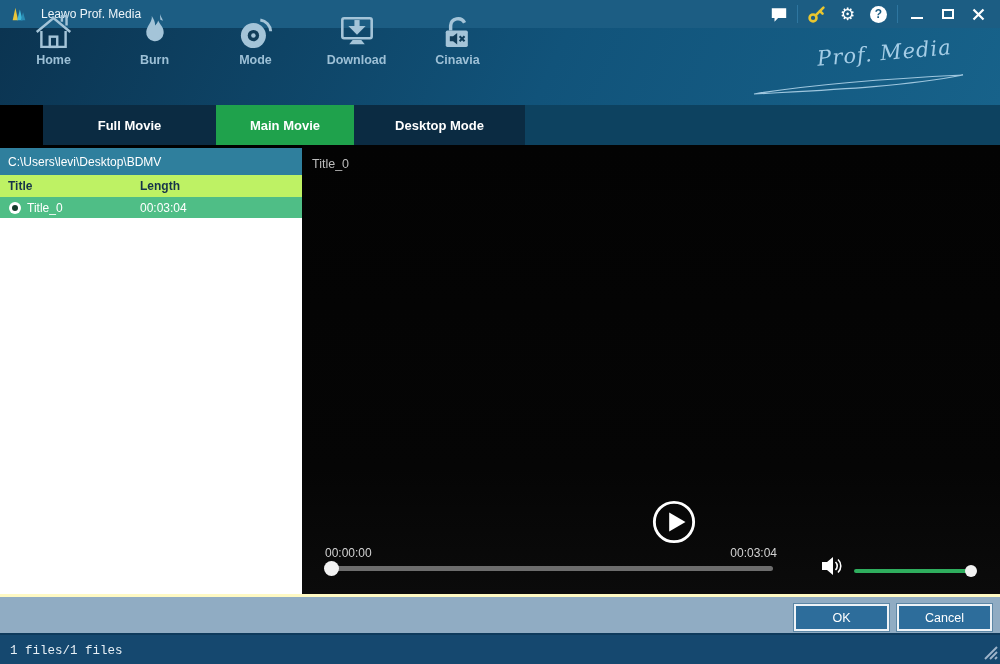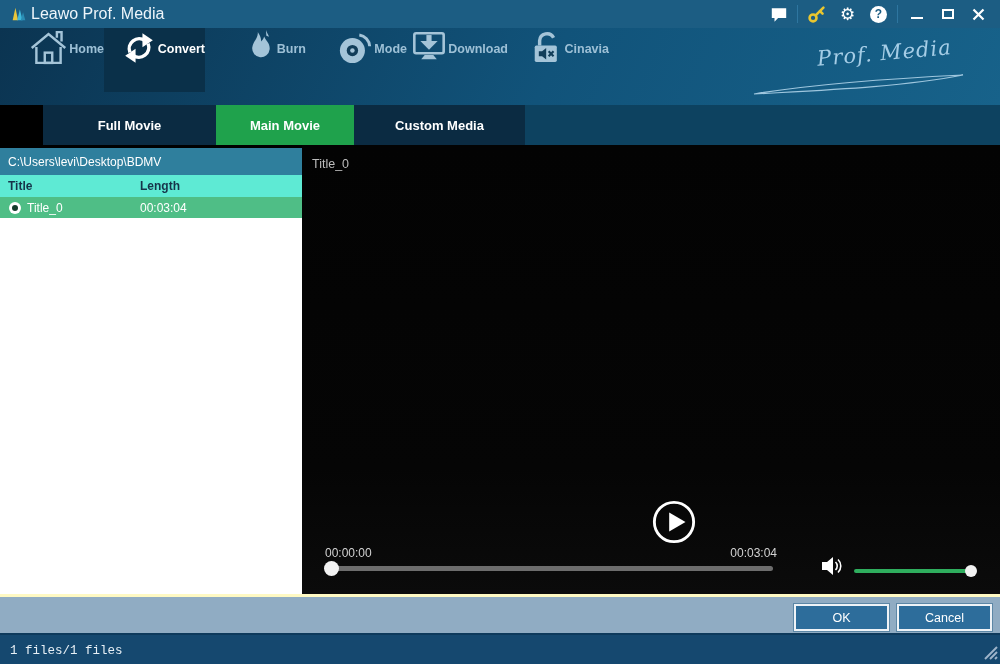--- a/index.html
+++ b/index.html
@@ -4,34 +4,34 @@
 <style>
   * { margin:0; padding:0; box-sizing:border-box; }
   html,body { width:1000px; height:664px; overflow:hidden; }
   body { font-family:"Liberation Sans","DejaVu Sans",sans-serif; }
   #app { position:absolute; left:0; top:0; width:1000px; height:664px; background:#000; }
 
   
   .titlebar { position:absolute; left:0; top:0; width:1000px; height:28px;
     background:#1c5d83; display:flex; align-items:center; }
   .app-logo { margin-left:10px; width:18px; height:18px; display:flex; }
-  .app-title { margin-left:3px; color:#eef5fa; font-size:16px; }
+  .app-title { margin-left:13px; color:#eef5fa; font-size:12px; }
   .tb-right { position:absolute; right:6px; top:0; height:28px; display:flex; align-items:center; }
   .tb-btn { width:31px; height:28px; display:flex; align-items:center; justify-content:center; cursor:default; }
   .tb-sep { width:1px; height:18px; background:#2e76a0; margin:0 3px; }
   .glyph-gear { color:#fff; font-size:17px; line-height:1; font-family:"DejaVu Sans",sans-serif; }
   .help-circle { width:17px; height:17px; border-radius:50%; background:#fff; color:#1c5d83;
     font-size:12px; font-weight:bold; display:flex; align-items:center; justify-content:center; }
   .min-shape { width:12px; height:2px; background:#fff; margin-top:8px; }
   .max-shape { width:12px; height:10px; border:2px solid #fff; }
 
   
   .nav { position:absolute; left:0; top:28px; width:1000px; height:77px;
     background:linear-gradient(115deg,#0b3451 0%,#11537a 55%,#17628a 100%); display:flex; padding-left:3px; }
-  .nav-item { width:101px; height:64px; display:flex; flex-direction:row; align-items:center;
+  .nav-item { width:101px; height:64px; display:flex; flex-direction:column; align-items:center;
     justify-content:flex-end; padding-bottom:25px; cursor:default; }
   .nav-item .nicon { height:42px; display:flex; align-items:center; justify-content:center; }
   .nav-item .nlabel { font-size:12.5px; font-weight:bold; color:#9dc0d6; margin-top:2px; }
   .nav-item.active { background:#0a3049; }
   .nav-item.active .nlabel { color:#ffffff; }
   .brand { position:absolute; right:48px; top:13px; transform:rotate(-5deg);
     font-family:"DejaVu Serif",serif; font-style:italic; font-size:21px; letter-spacing:1px; color:#a5cde6; }
   .brand-swoosh { position:absolute; right:34px; top:46px; }
 
   
@@ -40,21 +40,21 @@
     display:flex; align-items:center; justify-content:center; cursor:default; }
   .tab-0 { width:173px; } .tab-1 { width:138px; } .tab-2 { width:171px; }
   .tab.active { background:#1fa24c; }
 
   
   .content { position:absolute; left:0; top:145px; width:988px; height:449px; background:#000; }
 
   .left-panel { position:absolute; left:0; top:0; width:302px; height:449px; background:#000; }
   .path-bar { position:absolute; left:0; top:3px; width:302px; height:27px; background:#2f7f9d;
     color:#fff; font-size:12px; display:flex; align-items:center; padding-left:8px; }
-  .list-header { position:absolute; left:0; top:30px; width:302px; height:22px; background:#5eead4;
+  .list-header { position:absolute; left:0; top:30px; width:302px; height:22px; background:#bef264;
     color:#16344a; font-size:12px; font-weight:bold; display:flex; align-items:center; }
   .col-title { position:absolute; left:8px; }
   .col-length { position:absolute; left:140px; }
   .list-row { position:absolute; left:0; top:52px; width:302px; height:21px; background:#4fbe86;
     color:#fff; font-size:12px; display:flex; align-items:center; cursor:default; }
   .radio { position:absolute; left:9px; width:12px; height:12px; border-radius:50%; background:#fff;
     display:flex; align-items:center; justify-content:center; }
   .radio-dot { width:6px; height:6px; border-radius:50%; background:#123c2a; }
   .row-title { position:absolute; left:27px; }
   .row-length { position:absolute; left:140px; }
@@ -147,33 +147,20 @@
             <path d="M4 20 L22 5 L40 20"></path>
             <path d="M31 9 v-6 h5 v10"></path>
             <path d="M9 19 v17 h26 v-17"></path>
             <rect x="18" y="25" width="8" height="11"></rect>
           </g>
         </svg>
       </span>
       <span class="nlabel">Home</span>
     </div>
 
-    <div class="nav-item active">
-      <span class="nicon">
-        <svg viewBox="0 0 44 44" width="38" height="38">
-          <g fill="none" stroke="#ffffff" stroke-width="4">
-            <path d="M11.5 27 A11.5 11.5 0 0 1 29 13.5"></path>
-            <path d="M32.5 17 A11.5 11.5 0 0 1 15 30.5"></path>
-          </g>
-          <polygon points="26,5 38,13 26,21" fill="#ffffff"></polygon>
-          <polygon points="18,23 6,31 18,39" fill="#ffffff"></polygon>
-        </svg>
-      </span>
-      <span class="nlabel">Convert</span>
-    </div>
 
     <div class="nav-item">
       <span class="nicon">
         <svg viewBox="0 0 36 42" width="33" height="39">
           <path d="M15 4 c1 6 -5 10 -6 17 a9.5 9.5 0 0 0 19 2 c0.5 -7 -4 -9 -6 -14 c-0.8 2.8 -2 4.2 -3.4 5.4 c0.4 -4 -1.6 -7.4 -3.6 -10.4z
                    M24 2 c0.6 3 2.6 4.6 3.2 7.4 l-2.8 -1.2 c-0.2 -2.4 -0.4 -4.2 -0.4 -6.2z" fill="#a4c4d8"></path>
         </svg>
       </span>
       <span class="nlabel">Burn</span>
     </div>
@@ -218,21 +205,21 @@
     <span class="brand-swoosh">
       <svg width="215" height="22">
         <path d="M3 20 C 70 9 150 4 212 1 C 150 13 75 16 3 20 z" fill="none" stroke="#9ec6de" stroke-width="1.2"></path>
       </svg>
     </span>
   </div>
 
   <div class="tabbar">
     <div class="tab tab-0">Full Movie</div>
     <div class="tab tab-1 active">Main Movie</div>
-    <div class="tab tab-2">Custom Media</div>
+    <div class="tab tab-2">Desktop Mode</div>
   </div>
 
   <div class="content">
 
     <div class="left-panel">
       <div class="path-bar">C:\Users\levi\Desktop\BDMV</div>
       <div class="list-header">
         <span class="col-title">Title</span>
         <span class="col-length">Length</span>
       </div>

